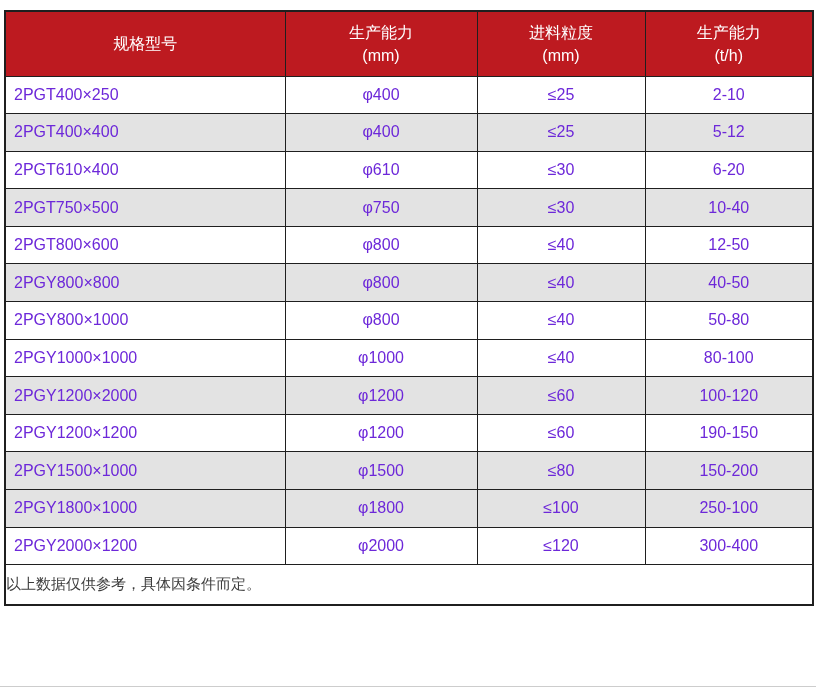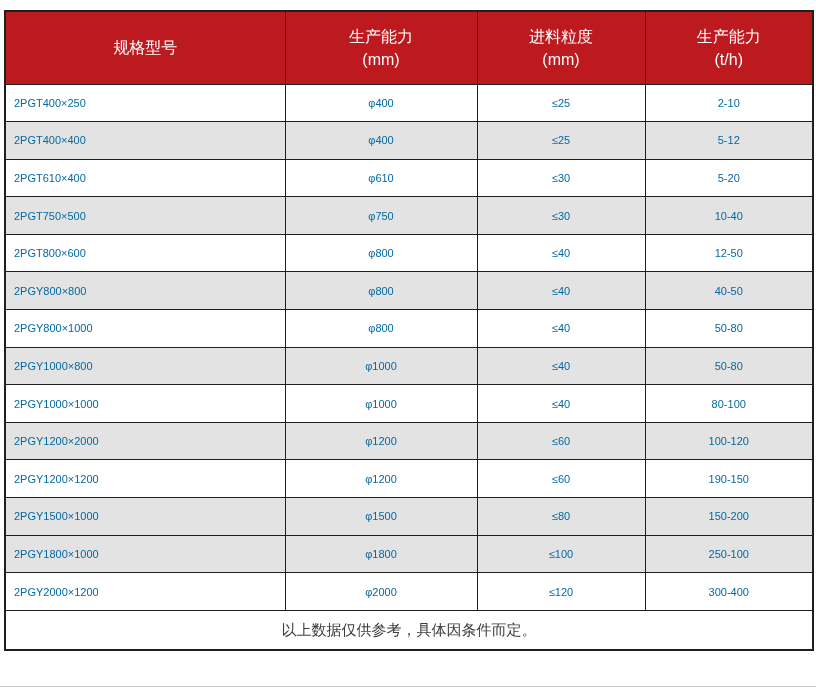--- a/index.html
+++ b/index.html
@@ -22,50 +22,50 @@
     width: 808px;
     border-collapse: collapse;
     table-layout: fixed;
     border: 2px solid #1f1f1f;
   }
   .spec-table th,
   .spec-table td {
     border: 1px solid #1f1f1f;
     padding: 0;
   }
-  .spec-table thead tr { height: 73px; padding-left: 36px; }
+  .spec-table thead tr { height: 65px; padding-left: 36px; }
   .spec-table thead th {
     background: #bd1a20;
     color: #ffffff;
     font-weight: normal;
     font-size: 16px;
     text-align: center;
     vertical-align: middle;
   }
   .h-label { line-height: 24px; }
   .h-unit  { line-height: 22px; }
   .h-unit:empty { display: none; }
   .spec-table tbody tr { height: 37.6px; }
   .spec-table tbody td {
-    font-size: 11px;
-    color: #0369a1;
+    font-size: 16px;
+    color: #6d28d9;
     text-align: center;
     vertical-align: middle;
     background: #ffffff;
   }
   .spec-table tbody td:first-child {
     text-align: left;
     padding-left: 8px;
   }
   .spec-table tbody tr.alt td { background: #e3e3e3; }
   .spec-table tfoot tr { height: 40px; }
   .spec-table tfoot td {
     font-size: 15px;
     color: #3c3c3c;
-    text-align: center;
+    text-align: left;
     vertical-align: middle;
     background: #ffffff;
   }
   .bottom-edge {
     position: absolute;
     left: 0;
     right: 0;
     bottom: 2px;
     height: 1px;
     background: #cdcdcd;
@@ -112,21 +112,21 @@
         <tr class="alt">
           <td>2PGT400×400</td>
           <td>φ400</td>
           <td>≤25</td>
           <td>5-12</td>
         </tr>
         <tr>
           <td>2PGT610×400</td>
           <td>φ610</td>
           <td>≤30</td>
-          <td>5-20</td>
+          <td>6-20</td>
         </tr>
         <tr class="alt">
           <td>2PGT750×500</td>
           <td>φ750</td>
           <td>≤30</td>
           <td>10-40</td>
         </tr>
         <tr>
           <td>2PGT800×600</td>
           <td>φ800</td>
@@ -135,26 +135,20 @@
         </tr>
         <tr class="alt">
           <td>2PGY800×800</td>
           <td>φ800</td>
           <td>≤40</td>
           <td>40-50</td>
         </tr>
         <tr>
           <td>2PGY800×1000</td>
           <td>φ800</td>
-          <td>≤40</td>
-          <td>50-80</td>
-        </tr>
-        <tr class="alt">
-          <td>2PGY1000×800</td>
-          <td>φ1000</td>
           <td>≤40</td>
           <td>50-80</td>
         </tr>
         <tr>
           <td>2PGY1000×1000</td>
           <td>φ1000</td>
           <td>≤40</td>
           <td>80-100</td>
         </tr>
         <tr class="alt">

